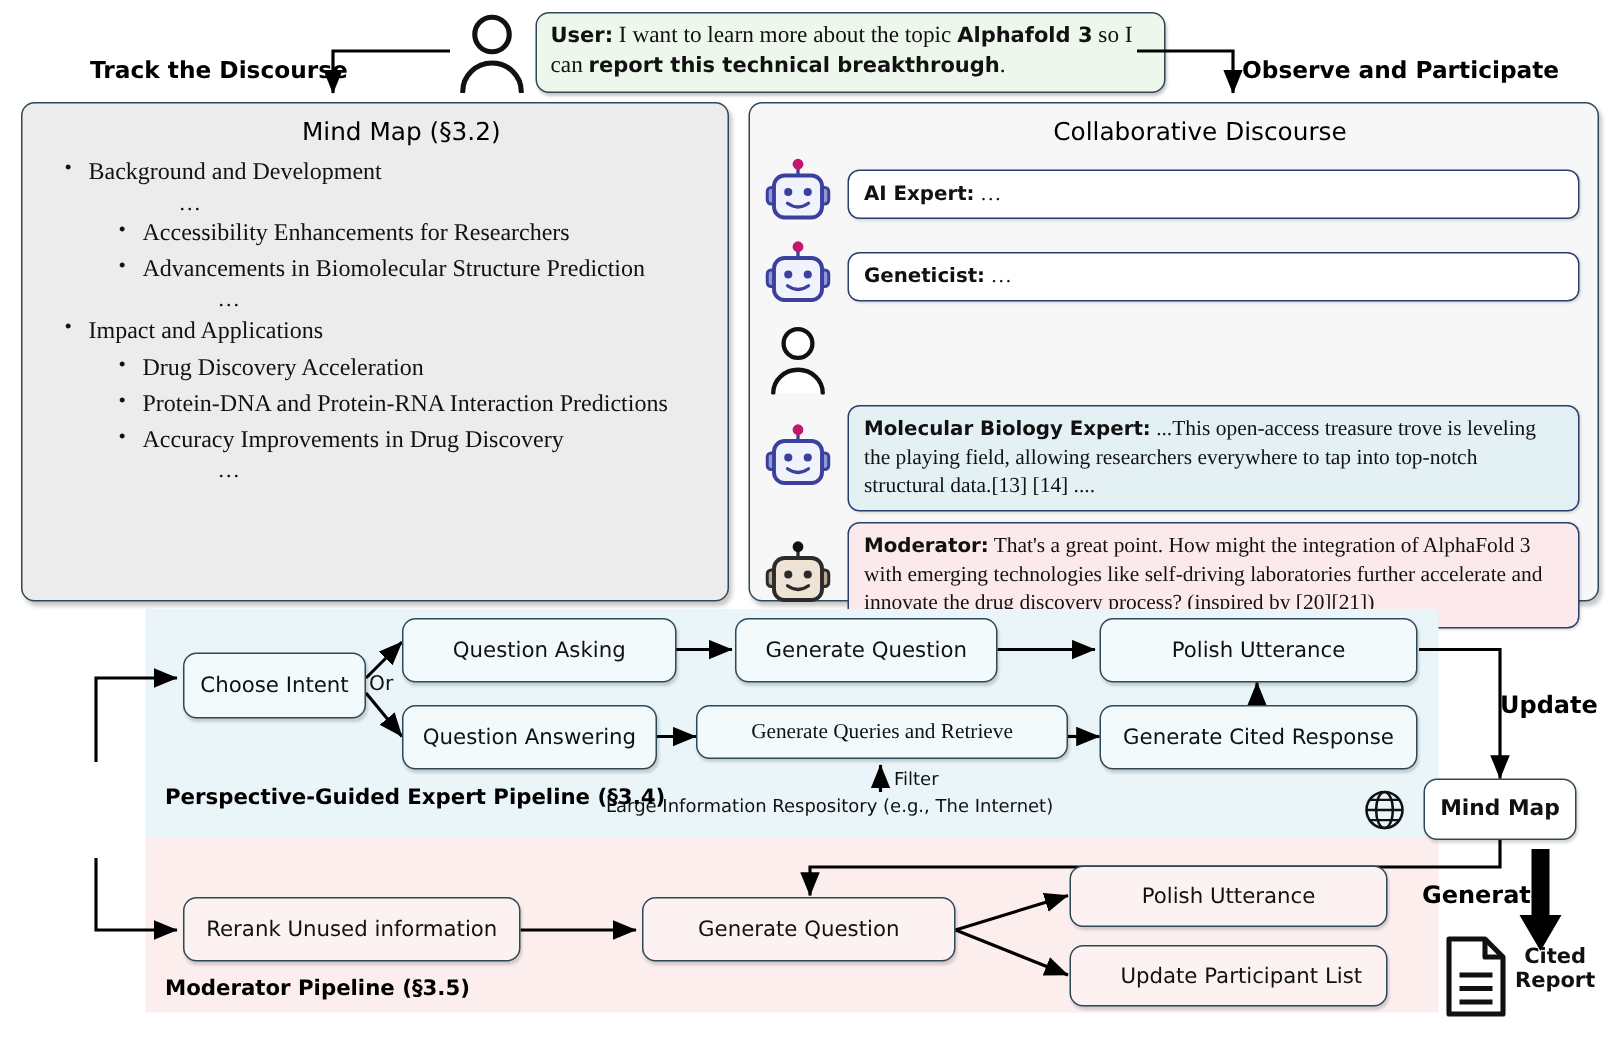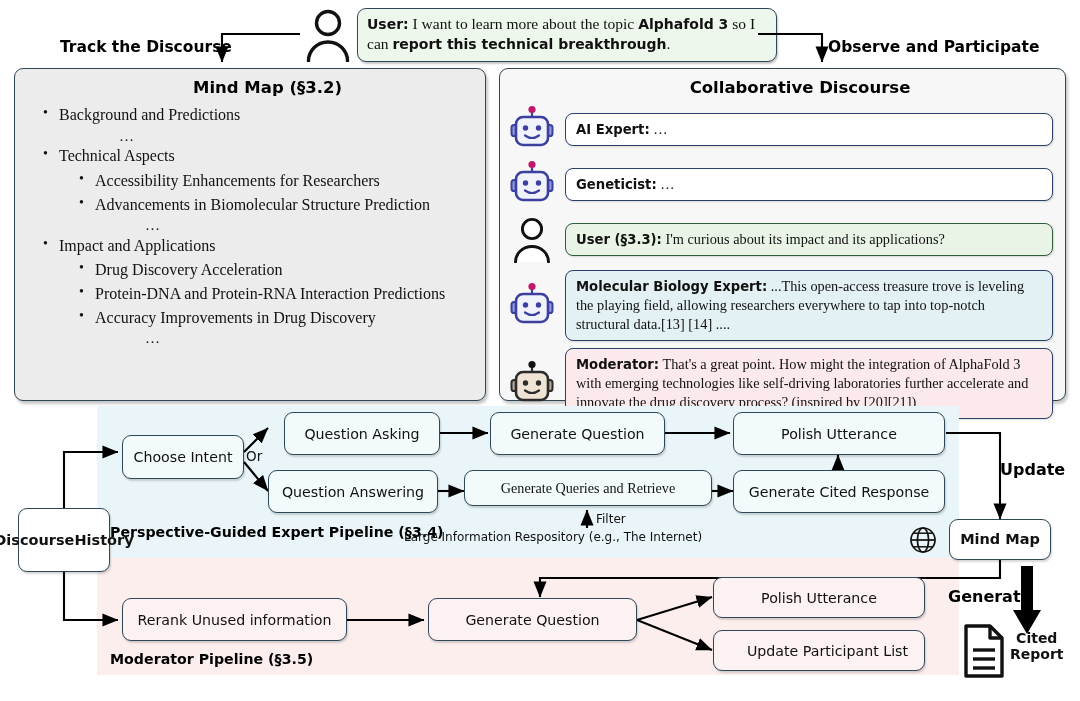--- a/index.html
+++ b/index.html
@@ -21,21 +21,21 @@
 
   .panel{
     border:1.6px solid #2f4858;border-radius:9px;
     box-shadow:2px 3px 3px rgba(0,0,0,.22);
     box-sizing:border-box;
   }
   .panel.mind{background:#ececec;}
   .panel.disc{background:#f7f7f7;}
 
   .panel-title{
-    font-family:"DejaVu Sans",sans-serif;font-weight:bold;font-size:16.5px;color:#000;
+    font-family:"DejaVu Sans",sans-serif;font-weight:normal;font-size:16.5px;color:#000;
     text-align:center;margin-top:9px;padding-left:35px;
   }
 
   
   .mm{font-family:"Liberation Serif",serif;font-size:16px;color:#111;margin-top:6px;}
   .mm .l1{margin-left:26px;position:relative;padding-left:18px;line-height:1.55;}
   .mm .l2{margin-left:62px;position:relative;padding-left:18px;line-height:1.5;}
   .mm .l1:before,.mm .l2:before{content:"\2022";position:absolute;left:2px;top:-1px;font-size:14px;}
   .mm .dots{margin-left:104px;letter-spacing:2px;font-size:15px;line-height:1.1;}
   .mm .dots2{margin-left:130px;letter-spacing:2px;font-size:15px;line-height:1.1;}
@@ -97,23 +97,22 @@
     </svg>
   </div>
 
   <div class="abs user-bubble" style="left:357px;top:8px;width:400px;">
     <b>User:</b><span> I want to learn more about the topic </span><b>Alphafold 3</b><span> so I can </span><b>report this technical breakthrough</b><span>.</span>
   </div>
 
   <div class="abs panel mind" style="left:14px;top:68px;width:472px;height:333px;">
     <div class="panel-title">Mind Map (§3.2)</div>
     <div class="mm" id="mm-list">
-        <div class="l1">Background and Predictions</div>
+        <div class="l1">Background and Development</div>
         <div class="dots">…</div>
-        <div class="l1">Technical Aspects</div>
         <div class="l2">Accessibility Enhancements for Researchers</div>
         <div class="l2">Advancements in Biomolecular Structure Prediction</div>
         <div class="dots2">…</div>
         <div class="l1">Impact and Applications</div>
         <div class="l2">Drug Discovery Acceleration</div>
         <div class="l2">Protein-DNA and Protein-RNA Interaction Predictions</div>
         <div class="l2">Accuracy Improvements in Drug Discovery</div>
         <div class="dots2">…</div>
       </div>
   </div>
@@ -151,21 +150,20 @@
           </div>
           <div class="dbub"><b>Geneticist:</b><span> …</span></div>
         </div>
         <div class="drow">
           <div style="width: 48px; flex: 0 0 48px; display: flex; align-items: center; justify-content: center;">
             <svg width="42" height="48" viewBox="0 0 42 48">
               <circle cx="21" cy="14" r="9.6" fill="#fff" stroke="#111" stroke-width="2.9"></circle>
               <path d="M4.5,47 A16.5 15.5 0 0 1 37.5,47" fill="#fff" stroke="#111" stroke-width="2.9" stroke-linecap="round"></path>
             </svg>
           </div>
-          <div class="dbub green"><b>User (§3.3):</b><span> I'm curious about its impact and its applications?</span></div>
         </div>
         <div class="drow">
           <div style="width: 48px; flex: 0 0 48px; display: flex; align-items: center; justify-content: center;">
             <svg width="46" height="48" viewBox="0 0 46 48">
               <line x1="23" y1="12" x2="23" y2="6" stroke="#3b3f9e" stroke-width="2.2"></line>
               <circle cx="23" cy="4.5" r="3.6" fill="#c2186b"></circle>
               <rect x="2.5" y="20" width="6" height="11" rx="2.6" fill="#8f9ad8" stroke="#3b3f9e" stroke-width="2"></rect>
               <rect x="37.5" y="20" width="6" height="11" rx="2.6" fill="#8f9ad8" stroke="#3b3f9e" stroke-width="2"></rect>
               <rect x="7" y="12" width="32" height="28" rx="7" fill="#f0f3fb" stroke="#3b3f9e" stroke-width="2.6"></rect>
               <circle cx="16.5" cy="23" r="2.7" fill="#3b3f9e"></circle>
@@ -244,26 +242,25 @@
 
       <path d="M637,620 L712,650" marker-end="url(#ah)"></path>
     </g>
 
     <g>
       <rect x="1021" y="566" width="12" height="48" fill="#000"></rect>
       <path d="M1013,610 L1041,610 L1027,634 z" fill="#000"></path>
     </g>
   </svg>
 
-  <div class="pbox bold" style="left:18px;top:508px;width:92px;height:64px;white-space:pre-line;"><div>Discourse</div><div>History</div></div>
 
   <div class="pbox lite" style="left:122px;top:435px;width:122px;height:44px;">Choose Intent</div>
   <div class="plain-label" style="left:246px;top:448px;font-size:13.5px;">Or</div>
 
-  <div class="pbox lite" style="left:284px;top:412px;width:156px;height:43px;">Question Asking</div>
+  <div class="pbox lite" style="left:268px;top:412px;width:183px;height:43px;">Question Asking</div>
   <div class="pbox lite" style="left:268px;top:470px;width:170px;height:43px;">Question Answering</div>
 
   <div class="pbox lite" style="left:490px;top:412px;width:175px;height:43px;">Generate Question</div>
   <div class="pbox lite" style="left:464px;top:470px;width:248px;height:36px;font-family:Liberation Serif, serif;">Generate Queries and Retrieve</div>
 
   <div class="pbox lite" style="left:733px;top:412px;width:212px;height:43px;">Polish Utterance</div>
   <div class="pbox lite" style="left:733px;top:470px;width:212px;height:43px;">Generate Cited Response</div>
 
   <div class="plain-label" style="left:596px;top:512px;">Filter</div>
   <div class="plain-label" style="left:404px;top:530px;">Large Information Respository (e.g., The Internet)</div>

